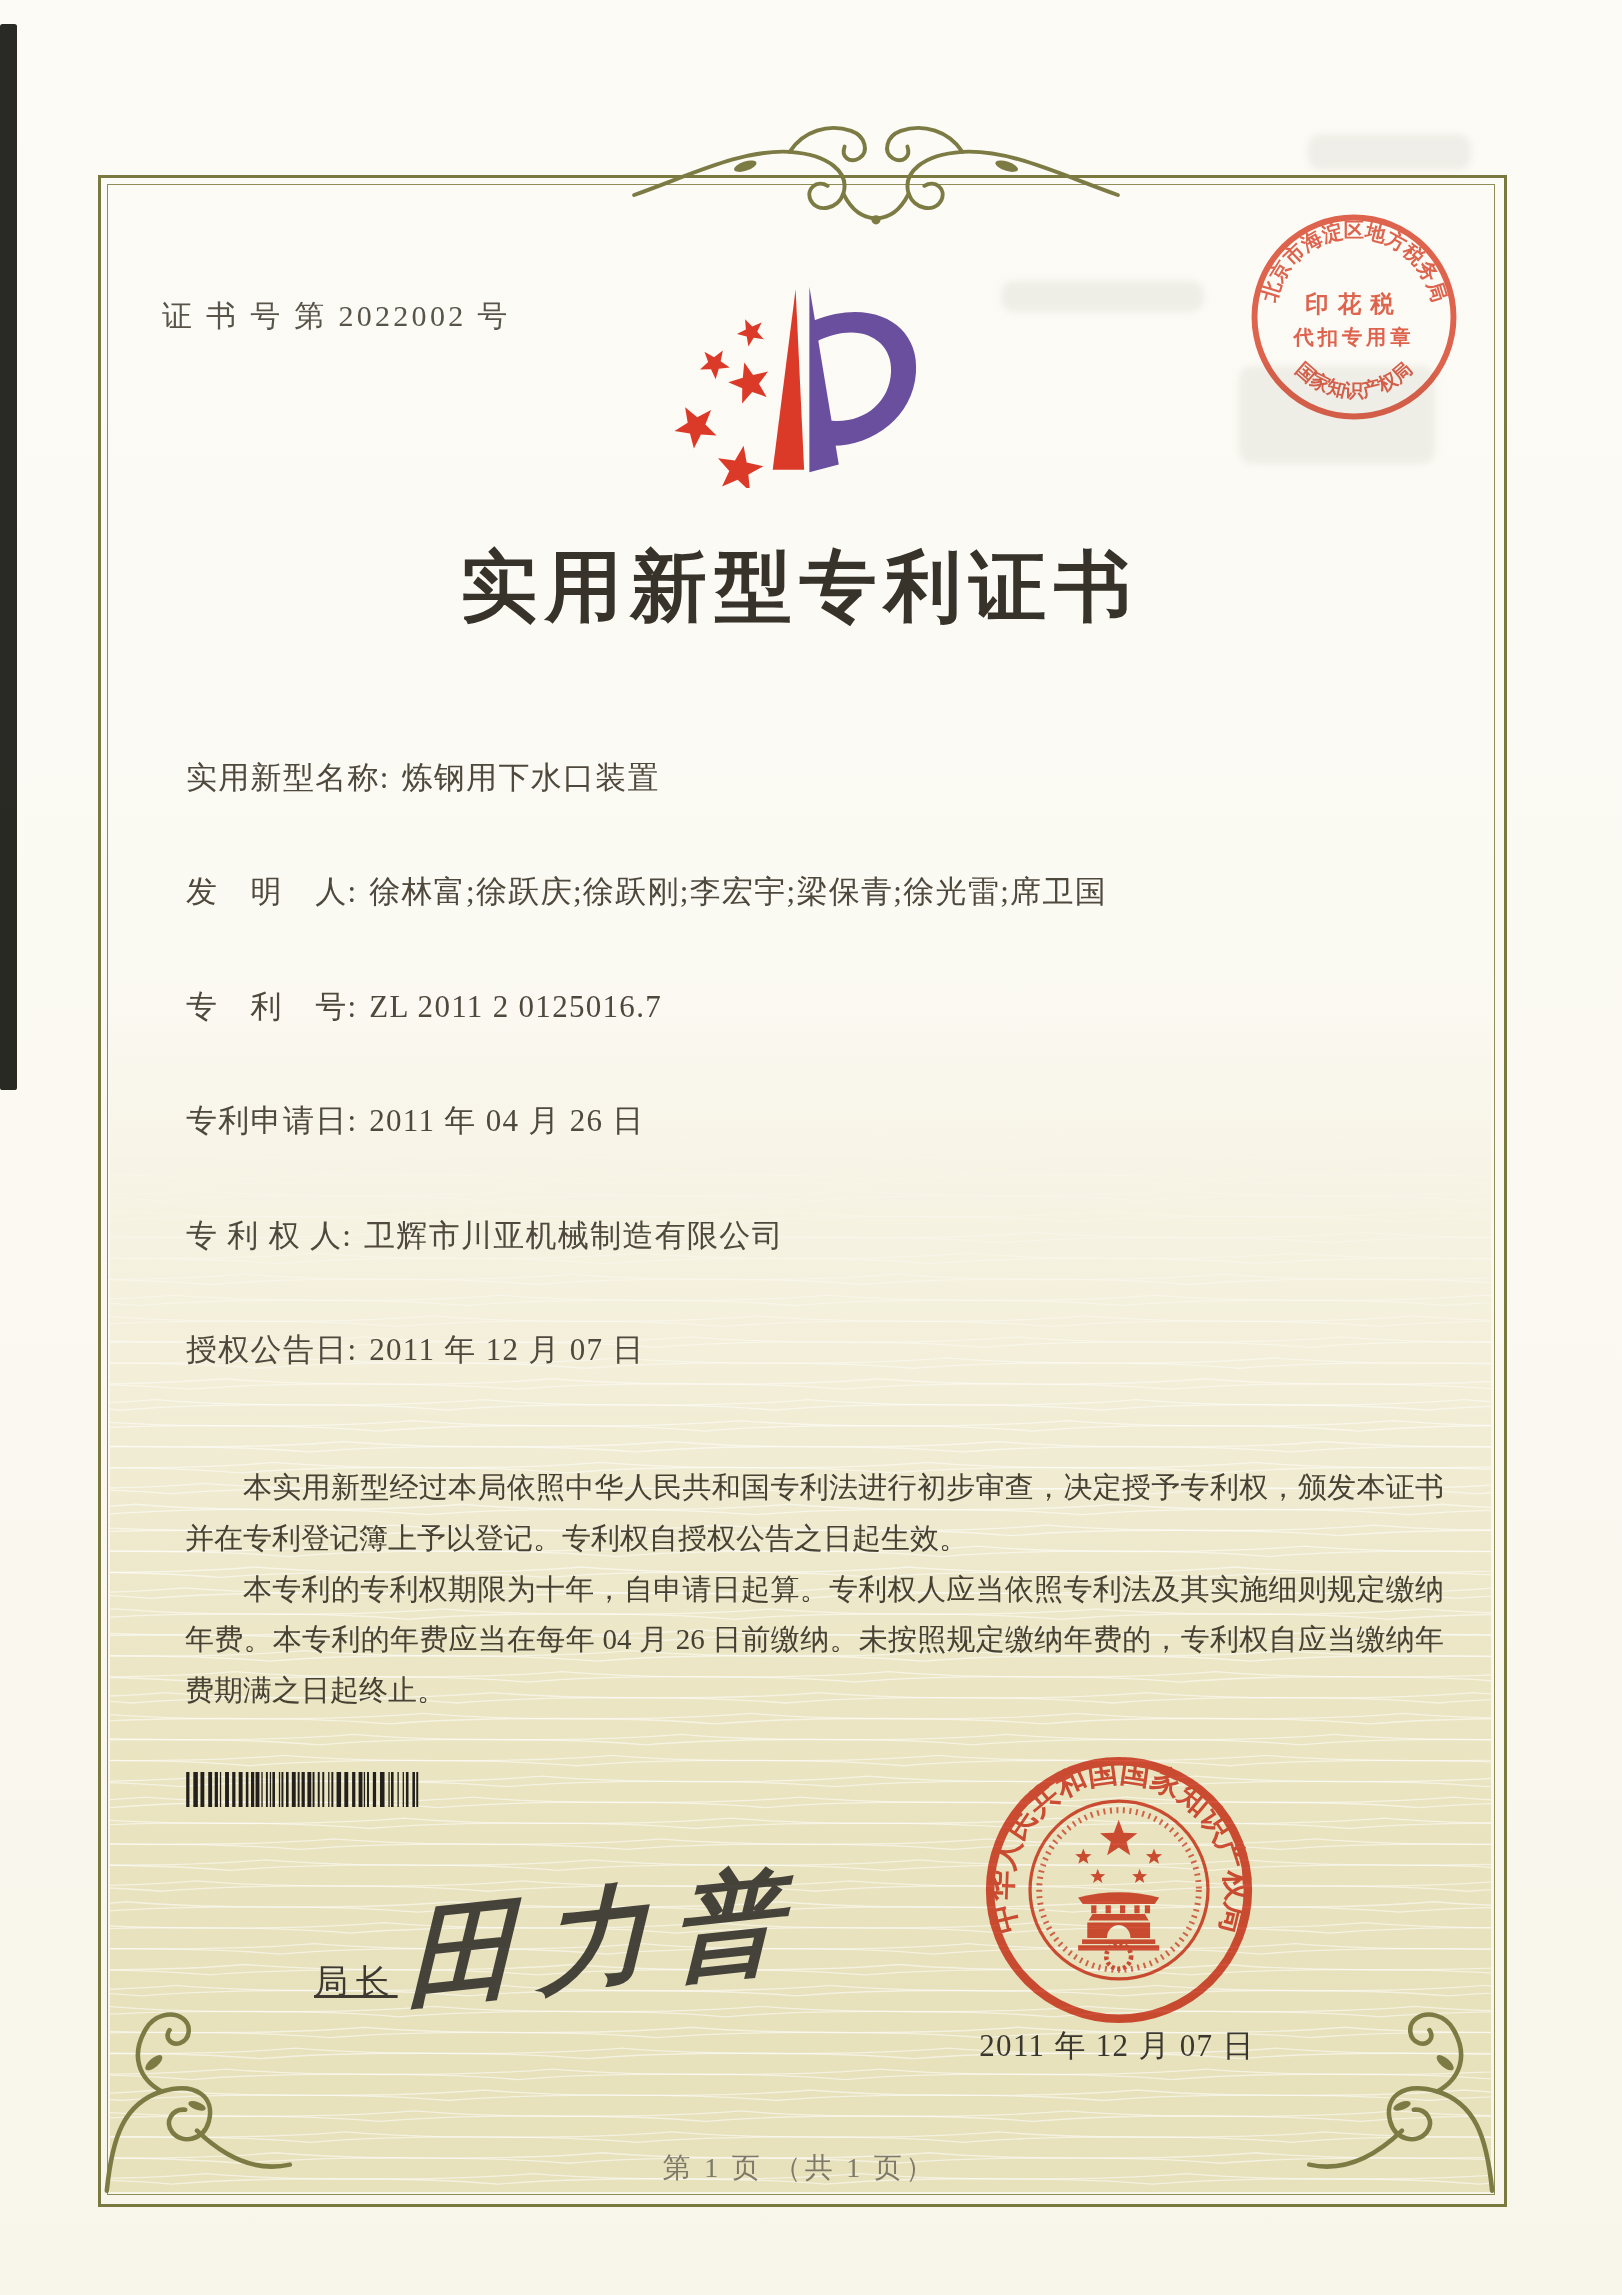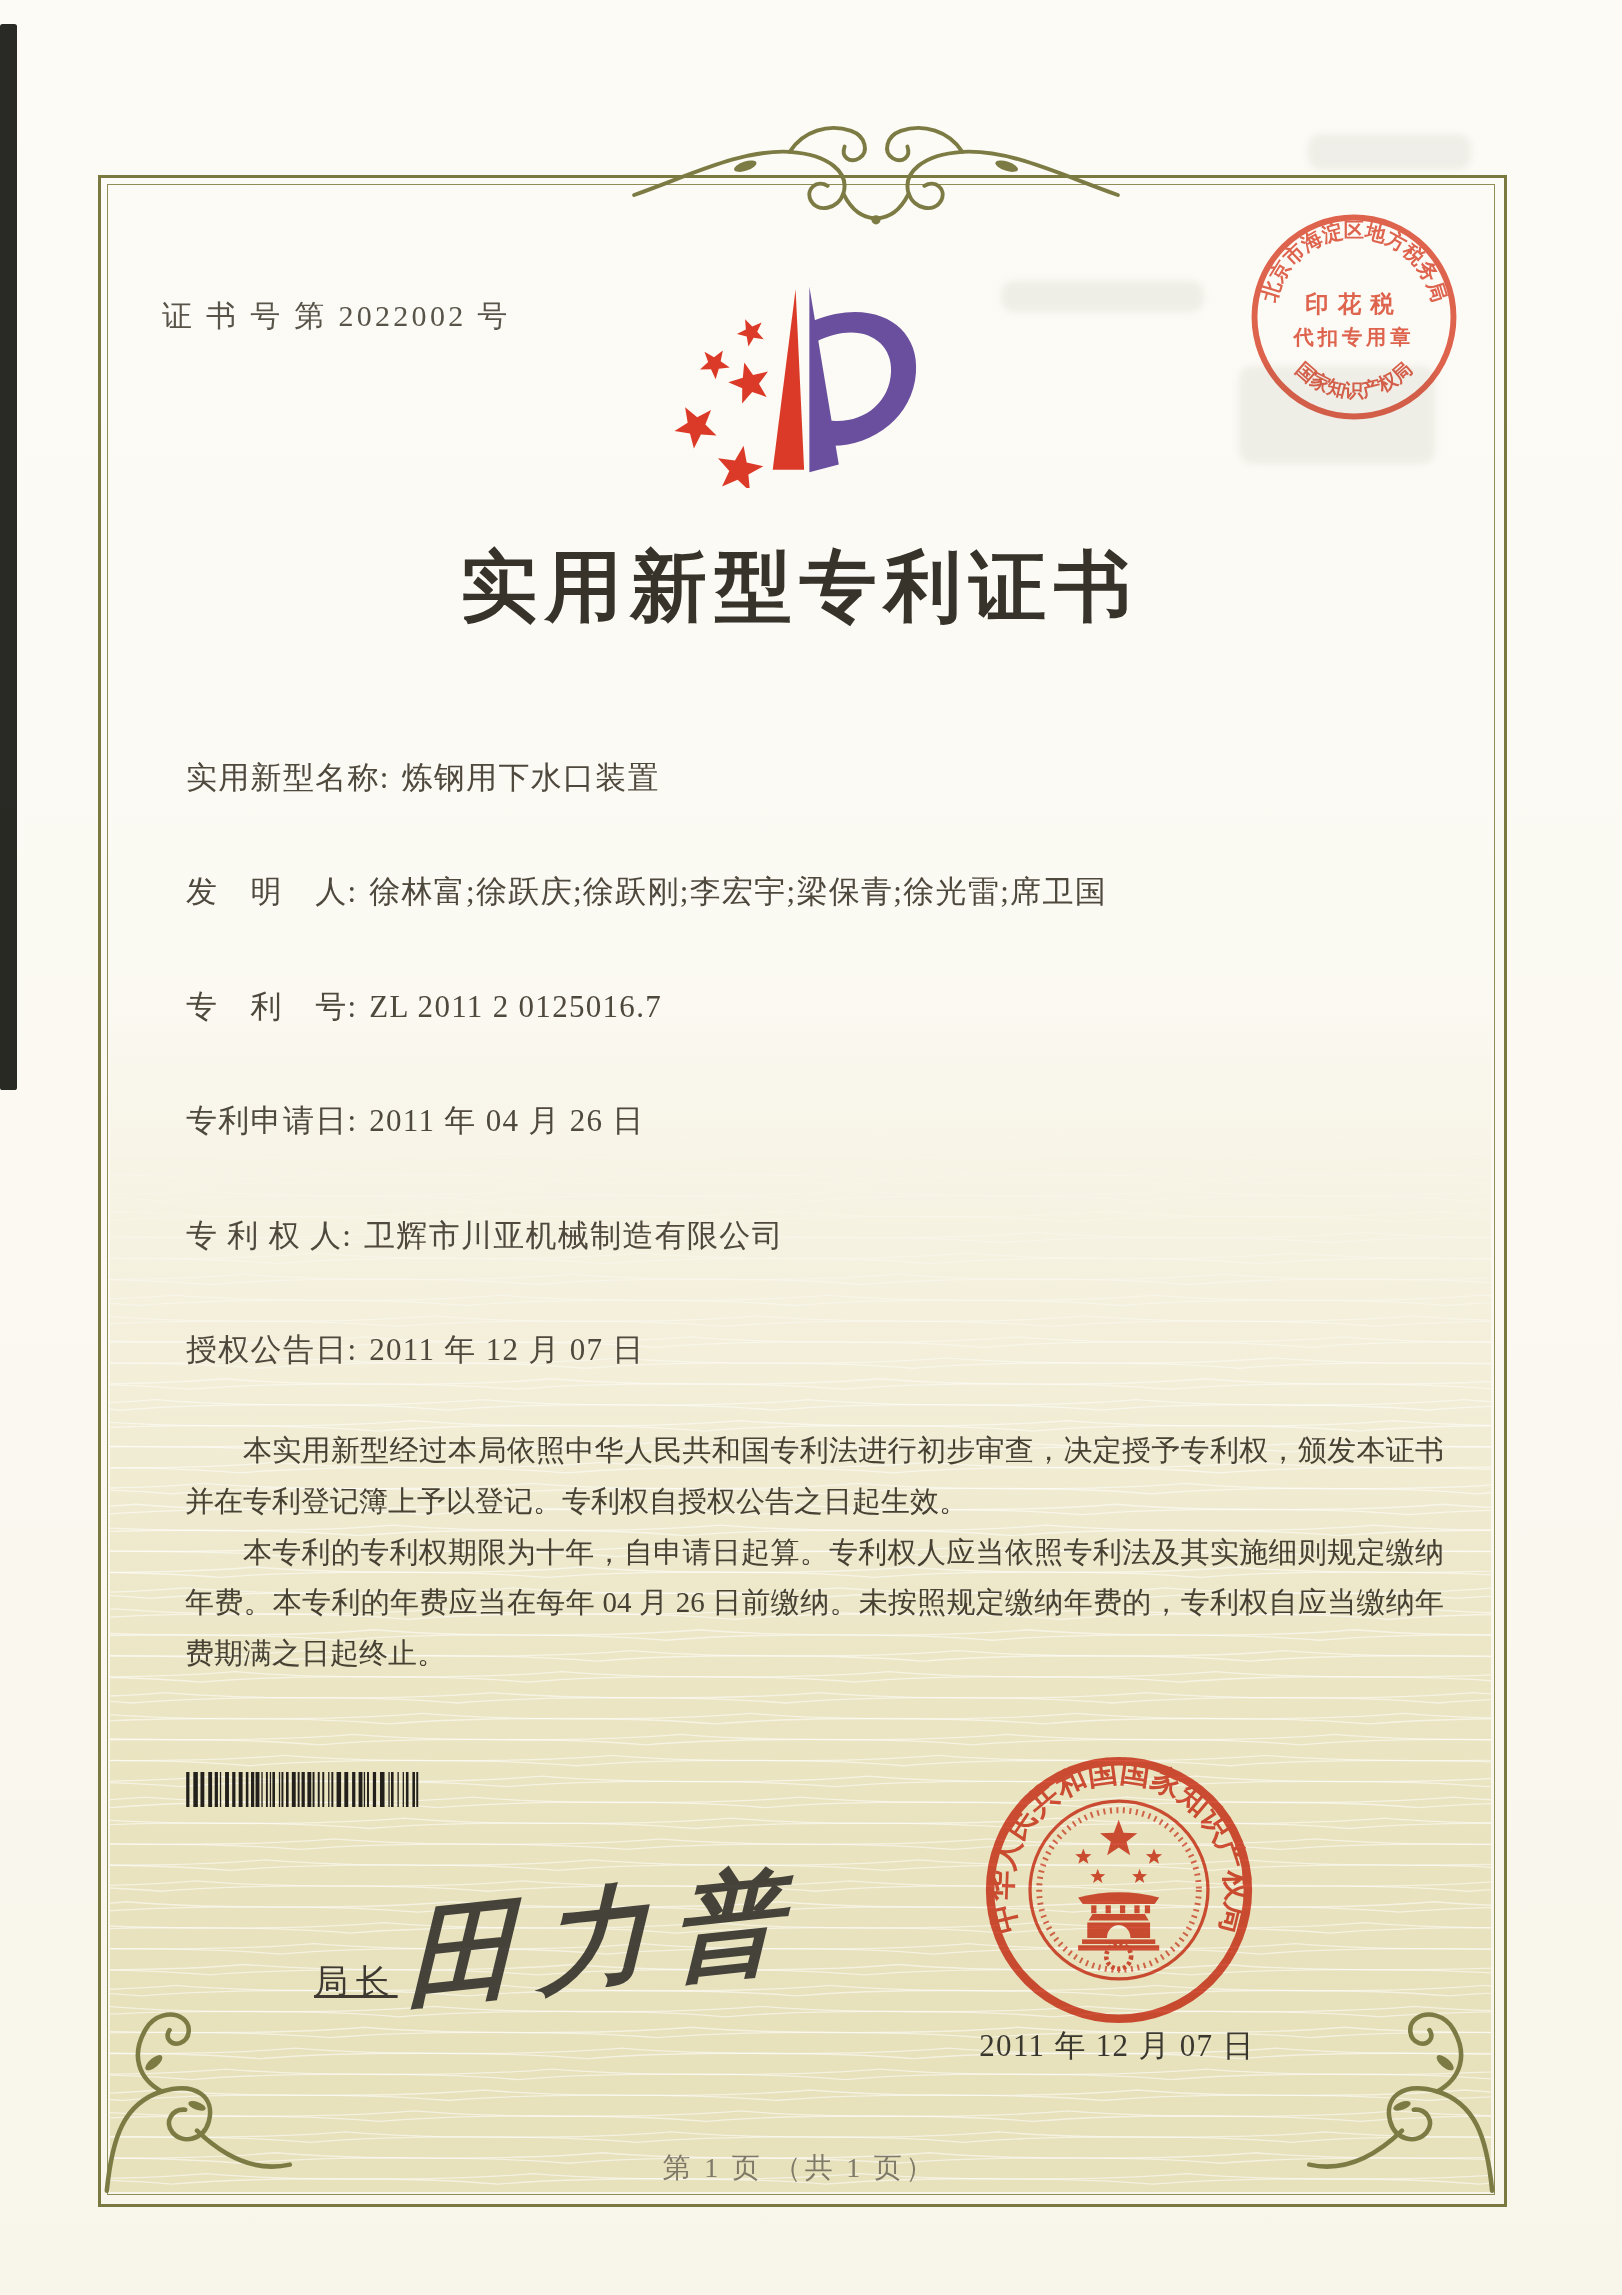--- a/index.html
+++ b/index.html
@@ -13,21 +13,21 @@
   .khaki{left:110px;top:981px;width:1381px;height:1211px;
          background:linear-gradient(180deg,rgba(233,227,191,0) 0%,rgba(236,230,196,.5) 30%,rgba(233,227,190,.9) 60%,#e7e1bc 85%);}
   .waves{left:110px;top:1112px;width:1381px;height:1080px;
          -webkit-mask-image:linear-gradient(180deg,transparent 0%,black 28%);
          mask-image:linear-gradient(180deg,transparent 0%,black 28%);}
   .cert-no{left:162px;top:296px;font-size:30px;letter-spacing:3.3px;color:#59544a;}
   .title{left:98px;width:1403px;top:536px;text-align:center;font-size:77px;font-weight:bold;
          letter-spacing:7.8px;color:#37332a;}
   .field{left:186px;font-size:31px;color:#4e483d;letter-spacing:1.3px;white-space:nowrap;}
   .field .val{margin-left:11.8px;}
-  .paras{left:185px;top:1425px;width:1259px;font-size:29px;line-height:1.75;color:#474134;
+  .paras{left:185px;top:1462px;width:1259px;font-size:29px;line-height:1.75;color:#474134;
          text-align:justify;}
   .paras p{margin:0;text-indent:2em;}
   .signer-label{left:314px;top:1959px;font-size:34px;color:#3e3a32;letter-spacing:7.8px;text-decoration:underline;}
   .signature{left:405px;top:1865px;font-size:110px;font-weight:bold;color:#2f2d27;opacity:.88;
              letter-spacing:23.5px;transform:rotate(-6deg) skewX(-6deg);font-style:italic;}
   .seal-date{left:973px;top:2025px;width:288px;text-align:center;font-size:31px;color:#3a372f;letter-spacing:1.3px;}
   .footer{left:98px;width:1403px;top:2149px;text-align:center;font-size:28px;color:#7f7a68;letter-spacing:3.3px;}
   .stamp{mix-blend-mode:multiply;}
   .smudge{background:rgba(130,124,110,.10);filter:blur(3.9px);border-radius:13px;}
   .sealtext{font-family:"Liberation Serif","DejaVu Serif",serif;font-weight:bold;}

